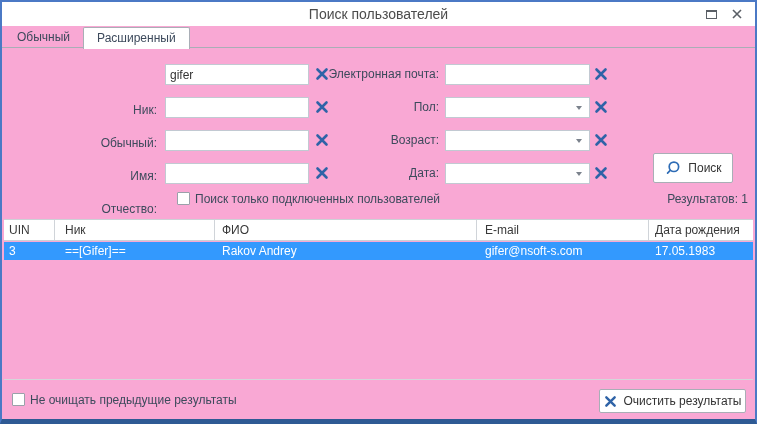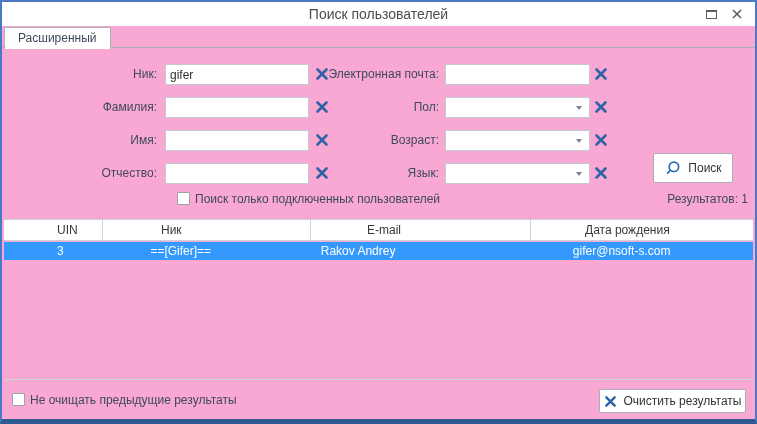--- a/index.html
+++ b/index.html
@@ -33,21 +33,21 @@
   }
   .tab.active{
     border:1px solid #a9aeb6;border-bottom:none;background:#fff;
     height:22px;margin-bottom:-1px;border-radius:2px 2px 0 0;
   }
   
   .label{
     position:absolute;height:20px;line-height:20px;font-size:12px;color:#3d4a5c;
     text-align:right;white-space:nowrap;
   }
-  .lbl-left{left:20px;width:135px;}
+  .lbl-left{left:20px;width:135px;margin-top:36px;}
   .lbl-right{left:300px;width:137px;}
   .field{
     position:absolute;height:21px;width:144px;border:1px solid #c2c9d2;background:#fff;
     font-family:"Liberation Sans",sans-serif;font-size:12px;color:#333;padding:0 4px;outline:none;
   }
   .fld-left{left:163px;}
   .fld-right{left:443px;width:145px;}
   .select{padding-right:16px;}
   .arrow{
     position:absolute;right:7px;top:8px;width:0;height:0;
@@ -76,21 +76,21 @@
     font-size:12px;color:#3d4a5c;
   }
   
   .grid-header{
     position:absolute;top:217px;left:2px;right:2px;height:22px;display:flex;
     border-top:1px solid #ccd1d6;border-bottom:1px solid #ccd1d6;background:#fff;
     font-size:12px;color:#383838;
   }
   .grid-header .cell{border-right:1px solid #d0d4d9;}
   .grid-header .cell:last-child{border-right:none;}
-  .cell{height:100%;display:flex;align-items:center;overflow:hidden;white-space:nowrap;margin-left:48px;}
+  .cell{height:100%;display:flex;align-items:center;overflow:hidden;white-space:nowrap;}
   .c0{width:51px;padding-left:5px;}
   .c1{width:160px;padding-left:10px;}
   .c2{width:262px;padding-left:7px;}
   .c3{width:172px;padding-left:8px;}
   .c4{flex:1;padding-left:6px;}
   .grid-row{
     position:absolute;top:240px;left:2px;right:2px;height:18px;display:flex;
     background:#3399fe;color:#fff;font-size:12px;cursor:default;
   }
   
@@ -108,32 +108,33 @@
       <div class="max-glyph"></div>
     </div>
     <div class="winbtn btn-close">
       <svg width="10" height="10" viewBox="0 0 10 10">
           <path d="M1 1 L9 9 M9 1 L1 9" stroke="#5a5f66" stroke-width="1.6"></path>
         </svg>
     </div>
   </div>
 
   <div class="tabbar">
+    <div class="tab">Обычный</div>
     <div class="tab active">Расширенный</div>
   </div>
 
   <div class="label lbl-left" style="top:62px">Ник:</div>
   <input class="field fld-left" style="top: 62px;" value="gifer">
   <div class="clear-btn clr-left" style="top:64px">
     <svg width="14" height="14" viewBox="0 0 14 14">
         <path d="M2.5 2.5 L11.5 11.5 M11.5 2.5 L2.5 11.5" stroke="#2f63a7" stroke-width="2.6" stroke-linecap="round"></path>
       </svg>
   </div>
 
-  <div class="label lbl-left" style="top:95px">Фамилия:</div>
+  <div class="label lbl-left" style="top:95px">Обычный:</div>
   <input class="field fld-left" style="top: 95px;" value="">
   <div class="clear-btn clr-left" style="top:97px">
     <svg width="14" height="14" viewBox="0 0 14 14">
         <path d="M2.5 2.5 L11.5 11.5 M11.5 2.5 L2.5 11.5" stroke="#2f63a7" stroke-width="2.6" stroke-linecap="round"></path>
       </svg>
   </div>
 
   <div class="label lbl-left" style="top:128px">Имя:</div>
   <input class="field fld-left" style="top: 128px;" value="">
   <div class="clear-btn clr-left" style="top:130px">
@@ -171,21 +172,21 @@
   <div class="label lbl-right" style="top:128px">Возраст:</div>
   <div class="field select fld-right" style="top:128px">
     <span class="arrow"></span>
   </div>
   <div class="clear-btn clr-right" style="top:130px">
     <svg width="14" height="14" viewBox="0 0 14 14">
         <path d="M2.5 2.5 L11.5 11.5 M11.5 2.5 L2.5 11.5" stroke="#2f63a7" stroke-width="2.6" stroke-linecap="round"></path>
       </svg>
   </div>
 
-  <div class="label lbl-right" style="top:161px">Язык:</div>
+  <div class="label lbl-right" style="top:161px">Дата:</div>
   <div class="field select fld-right" style="top:161px">
     <span class="arrow"></span>
   </div>
   <div class="clear-btn clr-right" style="top:163px">
     <svg width="14" height="14" viewBox="0 0 14 14">
         <path d="M2.5 2.5 L11.5 11.5 M11.5 2.5 L2.5 11.5" stroke="#2f63a7" stroke-width="2.6" stroke-linecap="round"></path>
       </svg>
   </div>
 
   <div class="btn search-btn">
@@ -197,20 +198,21 @@
   </div>
 
   <div class="checkbox" style="left:175px;top:190px"></div>
   <div class="chk-label" style="left:193px;top:190px">Поиск только подключенных пользователей</div>
 
   <div class="results">Результатов: 1</div>
 
   <div class="grid-header">
     <div class="cell c0">UIN</div>
     <div class="cell c1">Ник</div>
+    <div class="cell c2">ФИО</div>
     <div class="cell c3">E-mail</div>
     <div class="cell c4">Дата рождения</div>
   </div>
 
   <div class="grid-row">
     <div class="cell c0">3</div>
     <div class="cell c1">==[Gifer]==</div>
     <div class="cell c2">Rakov Andrey</div>
     <div class="cell c3">gifer@nsoft-s.com</div>
     <div class="cell c4">17.05.1983</div>

